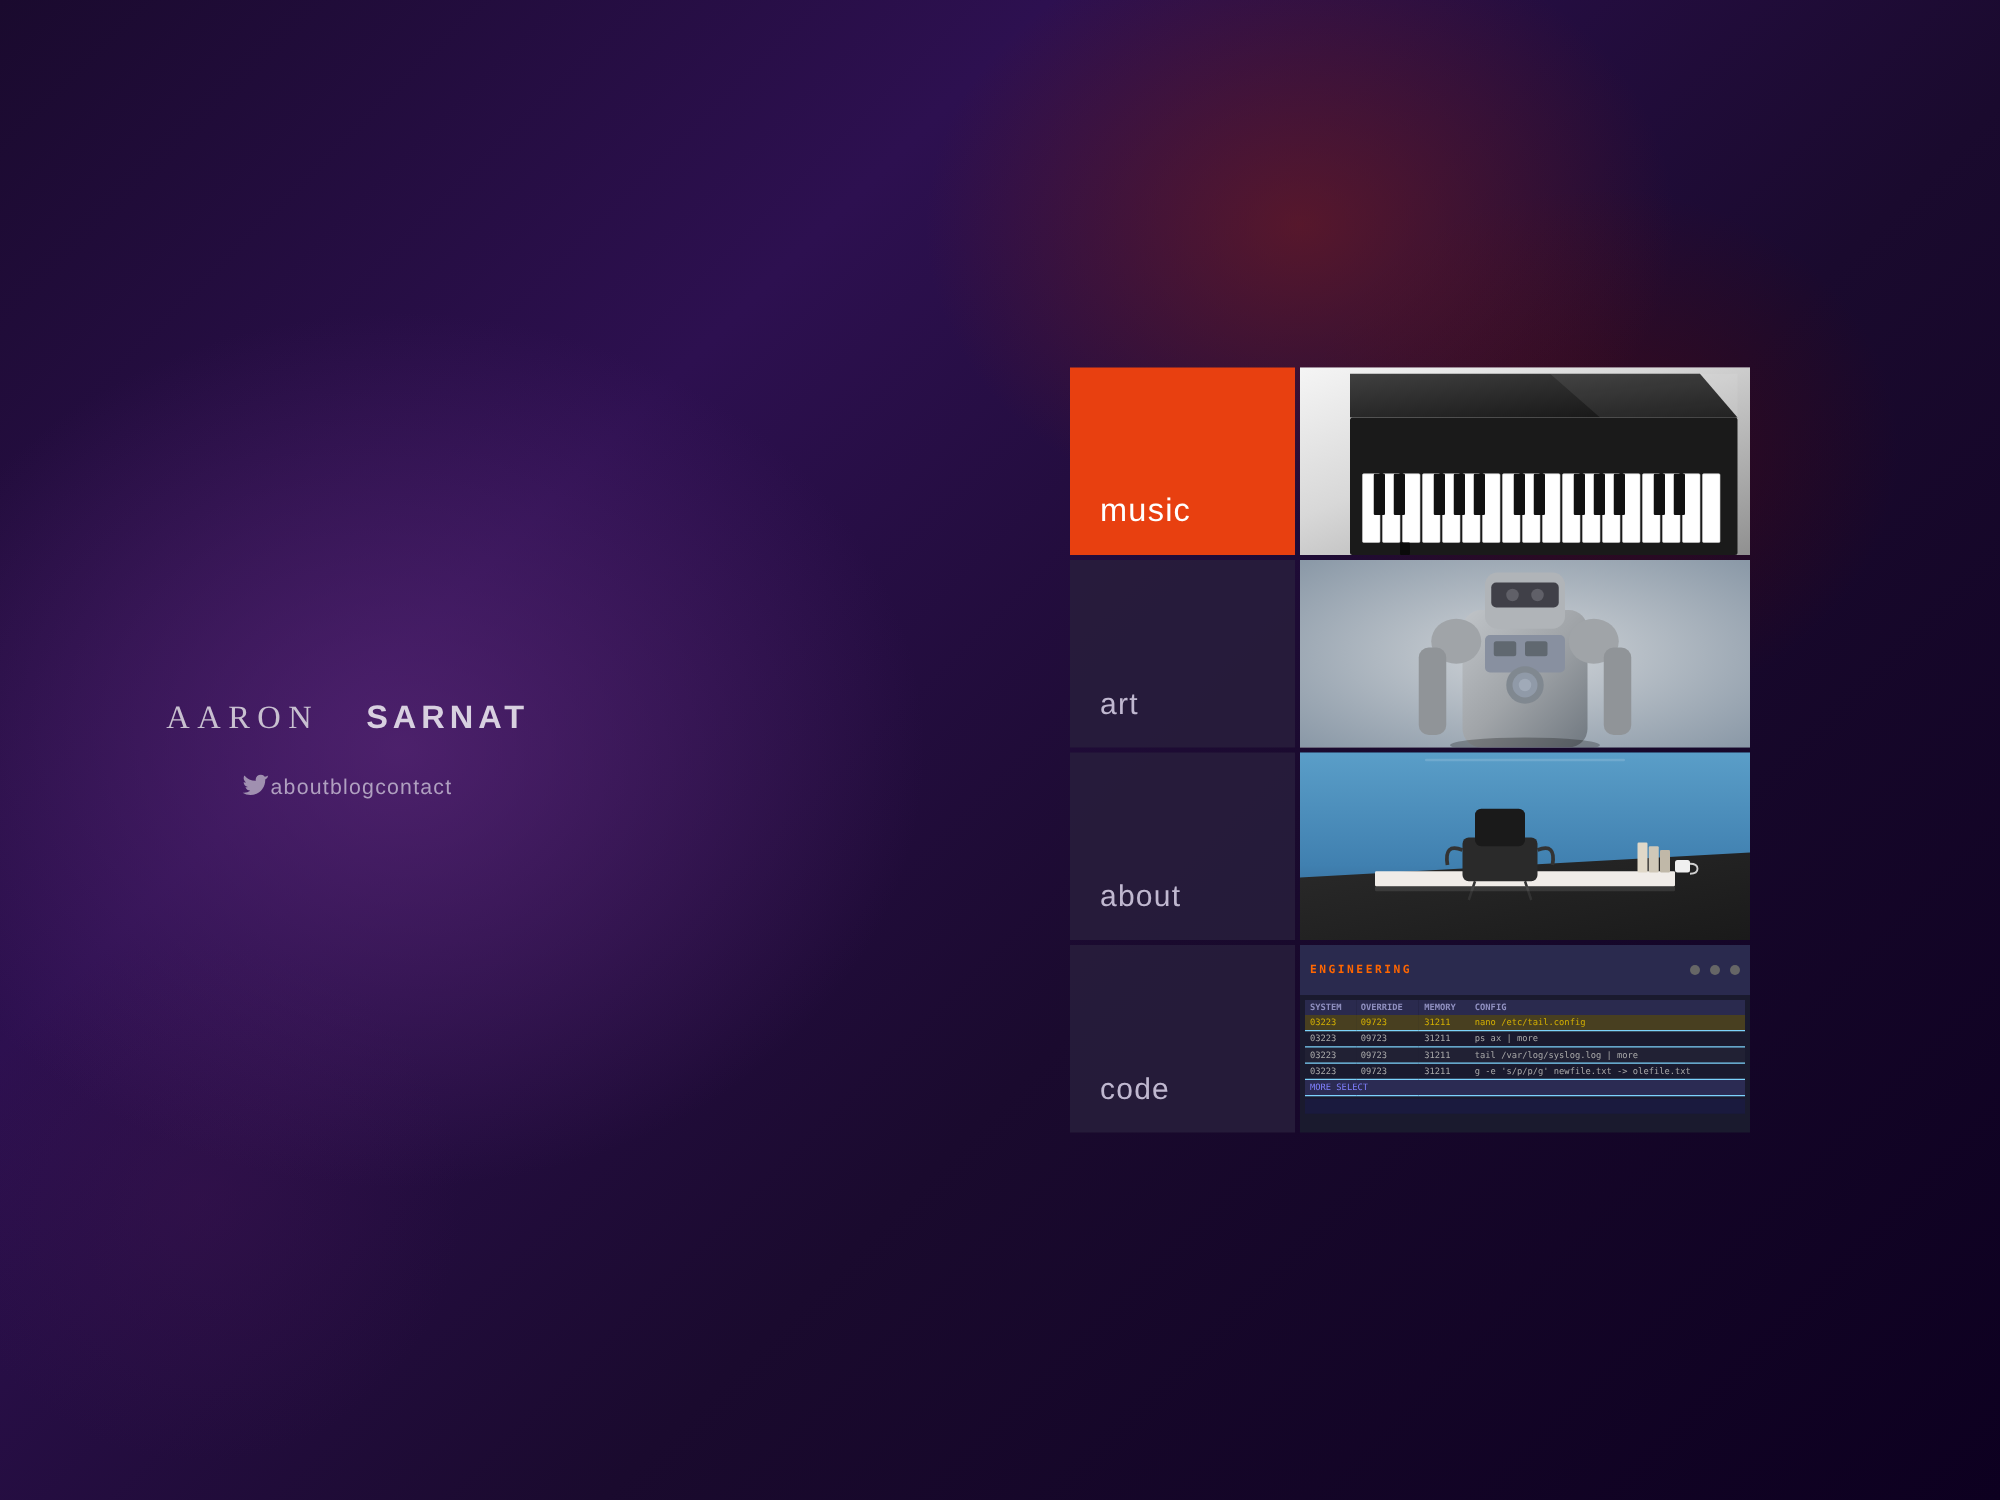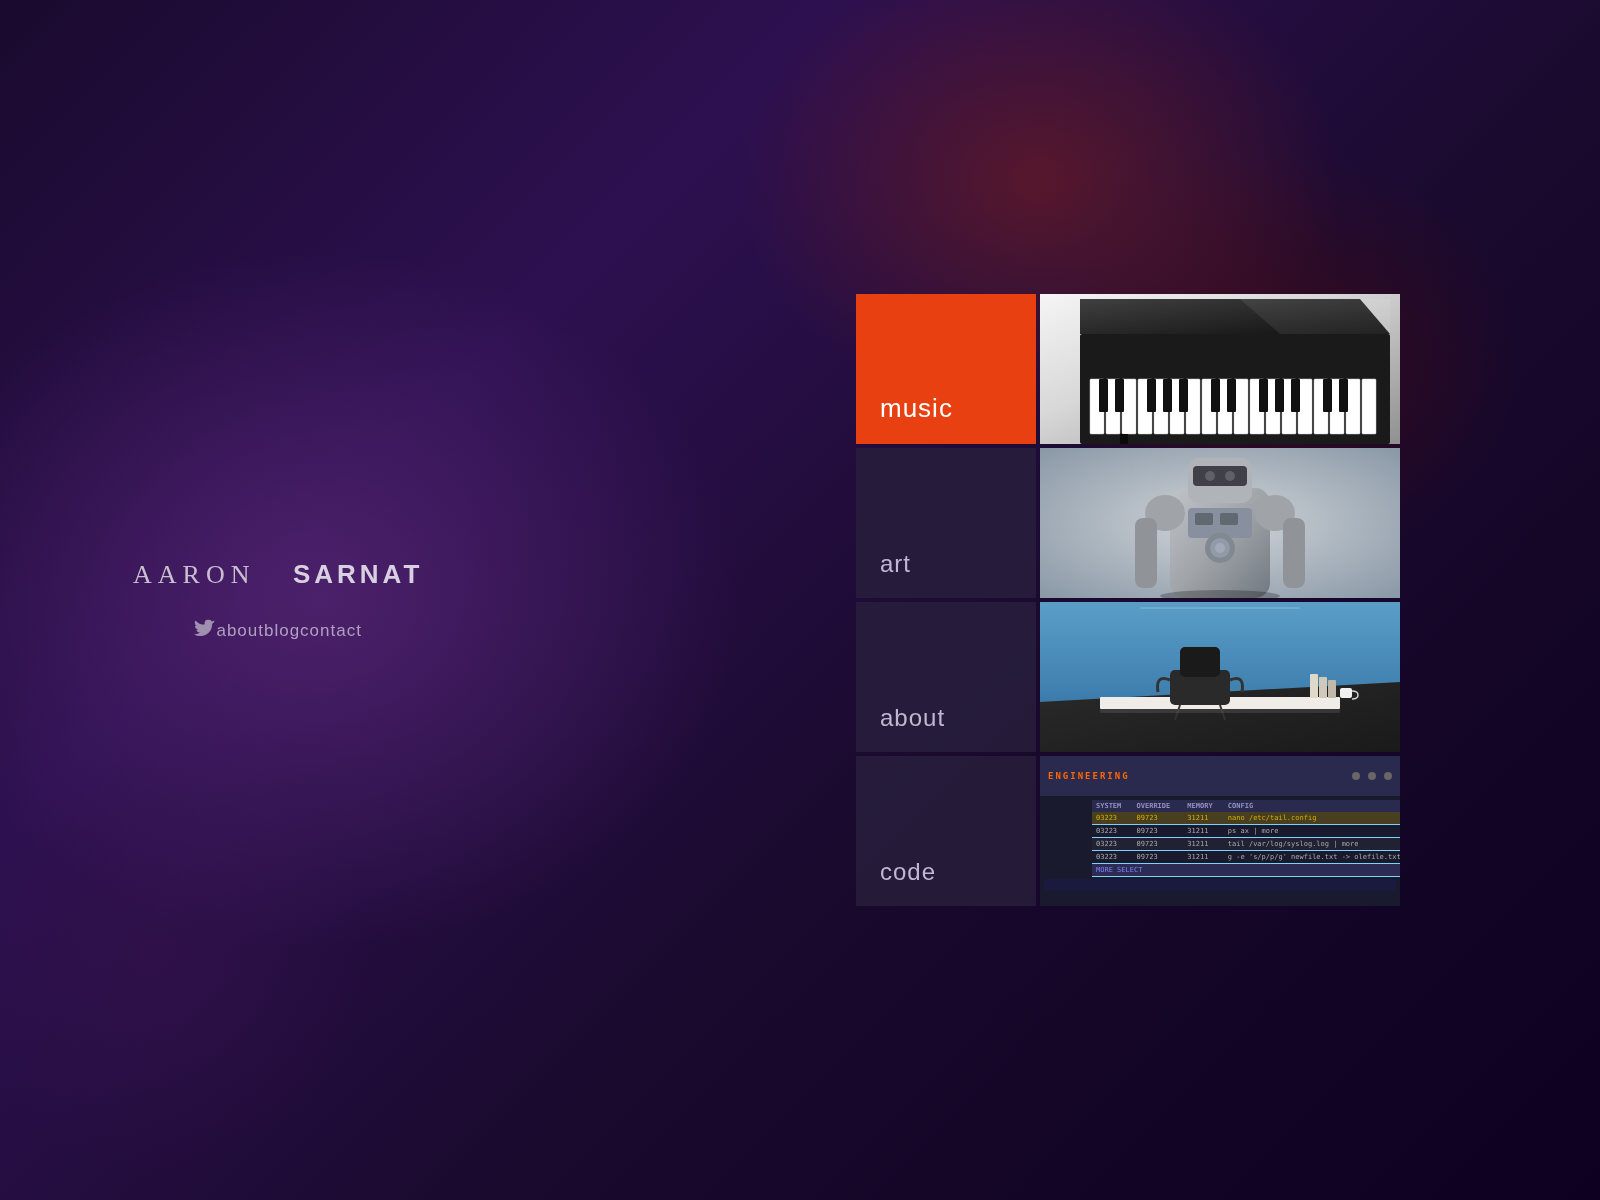--- a/index.html
+++ b/index.html
@@ -204,21 +204,20 @@
     .terminal-body {
       padding: 4px;
       font-family: monospace;
       font-size: 7px;
       color: #aaa;
     }
 
     .terminal-table {
       width: 100%;
       border-collapse: collapse;
-      margin-left: 48px;
     }
 
     .terminal-table th {
       background: #2a2a4e;
       color: #9090c0;
       padding: 2px 4px;
       font-size: 7px;
       text-align: left;
     }
 

